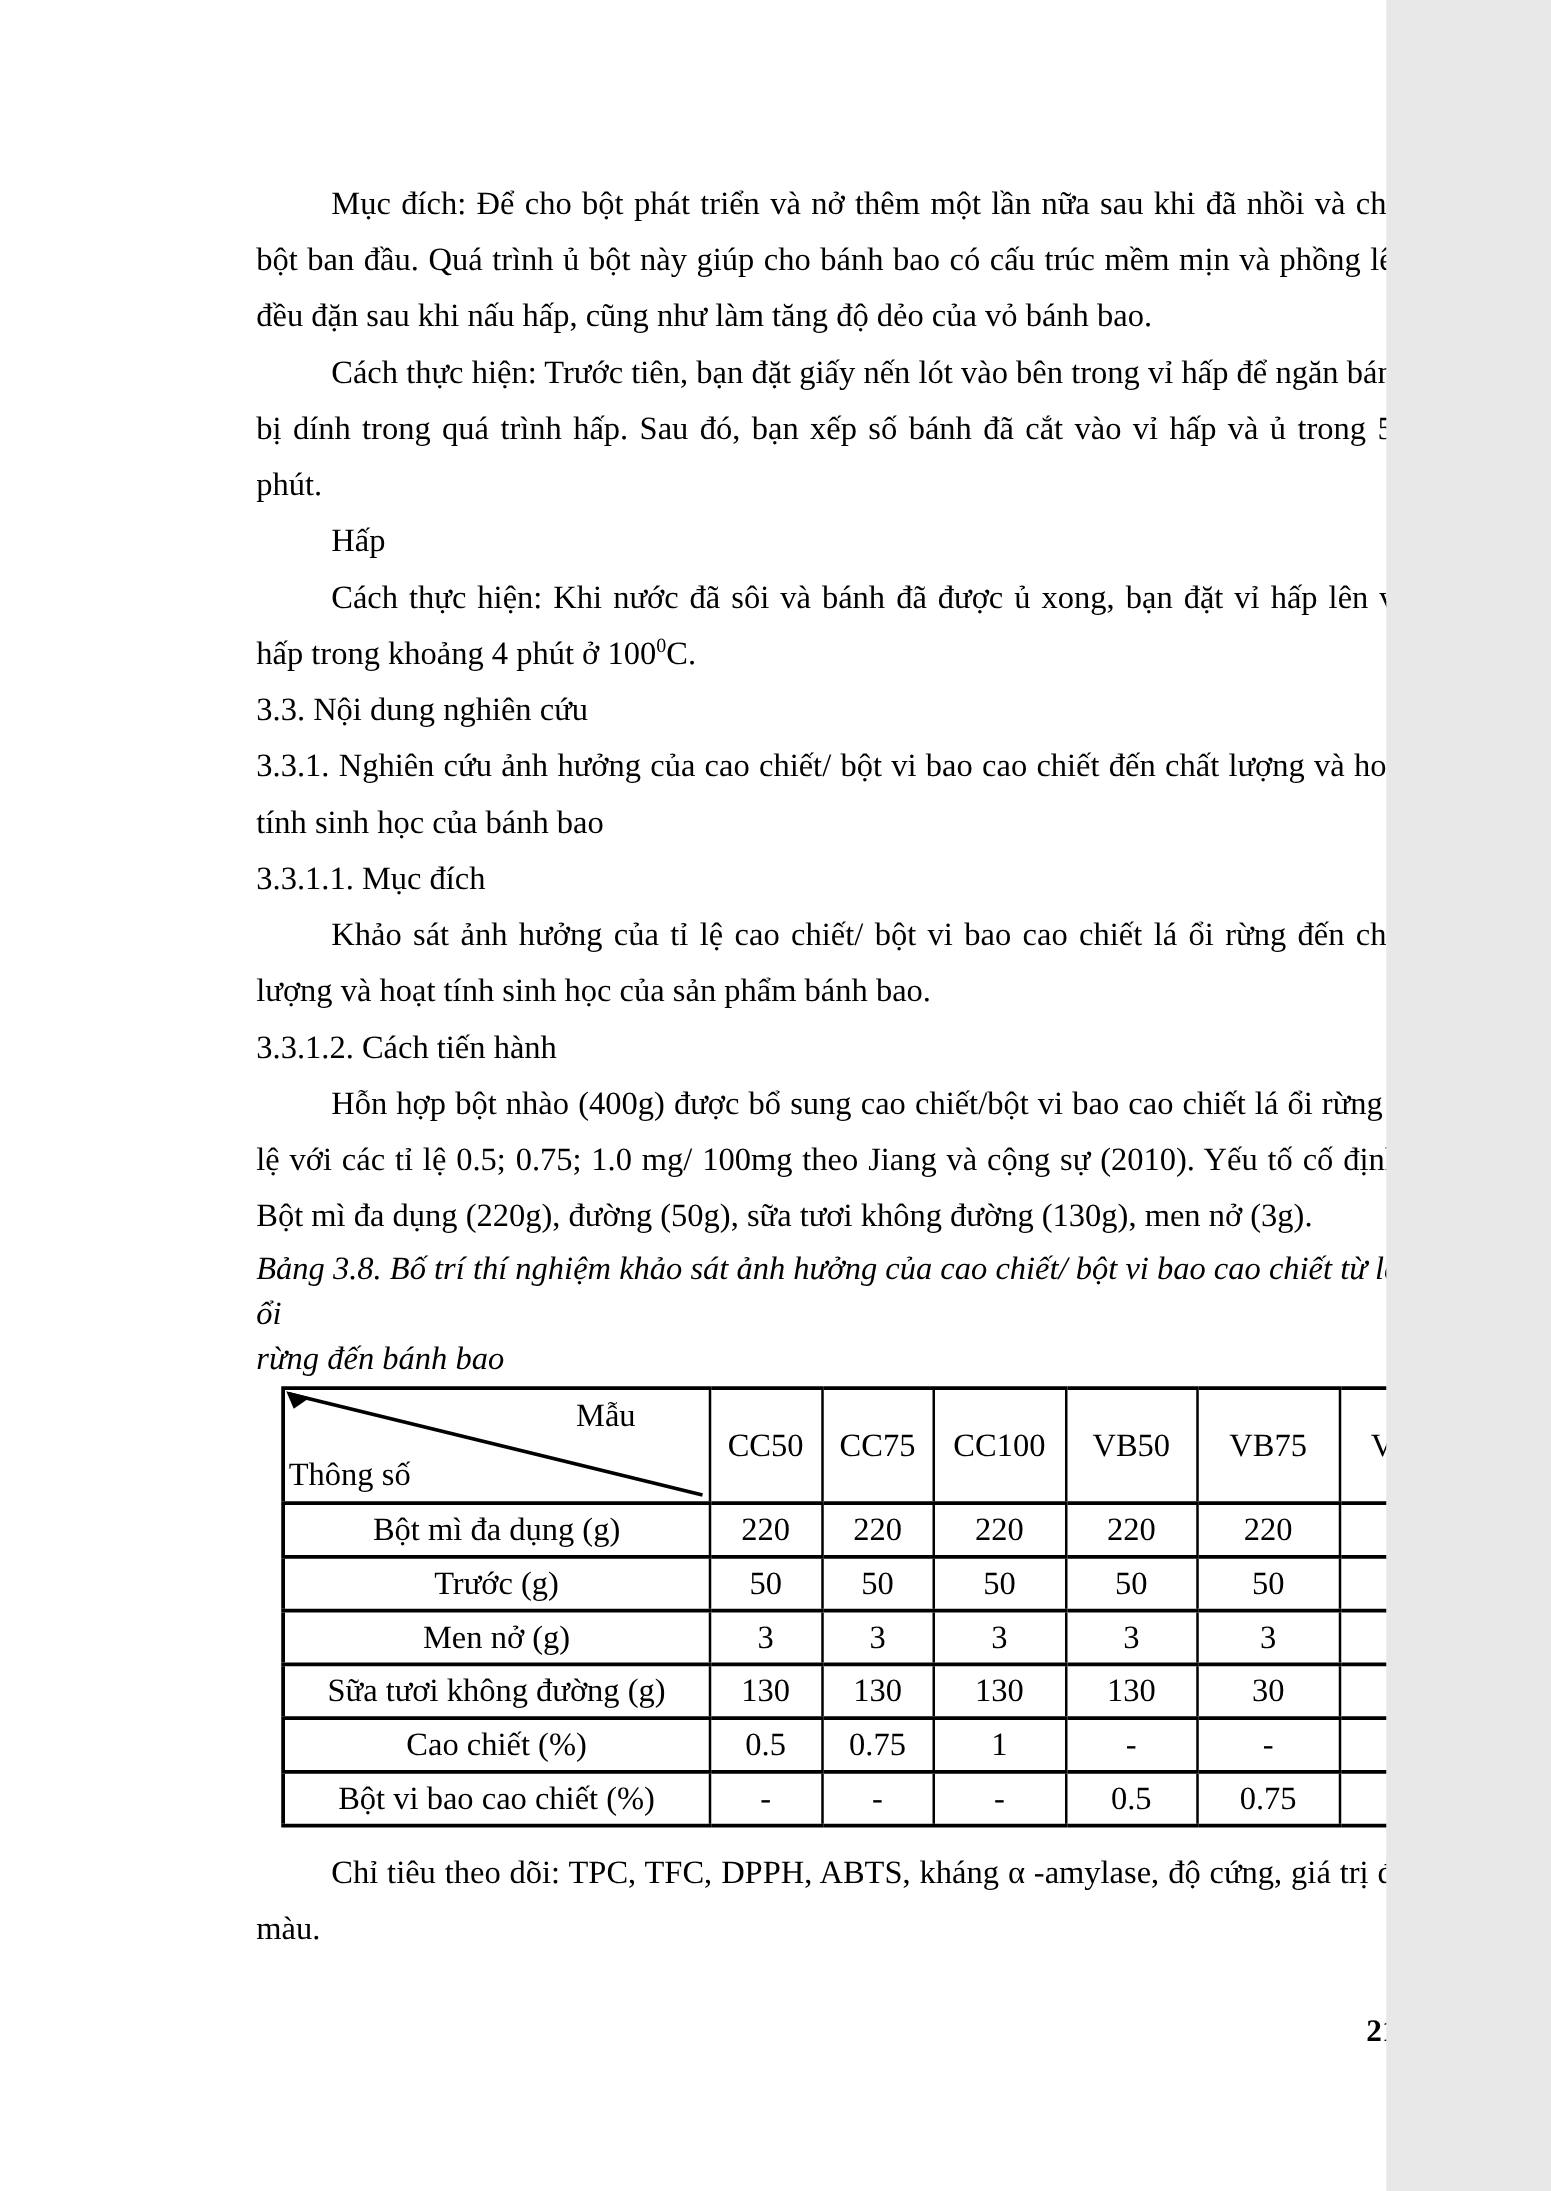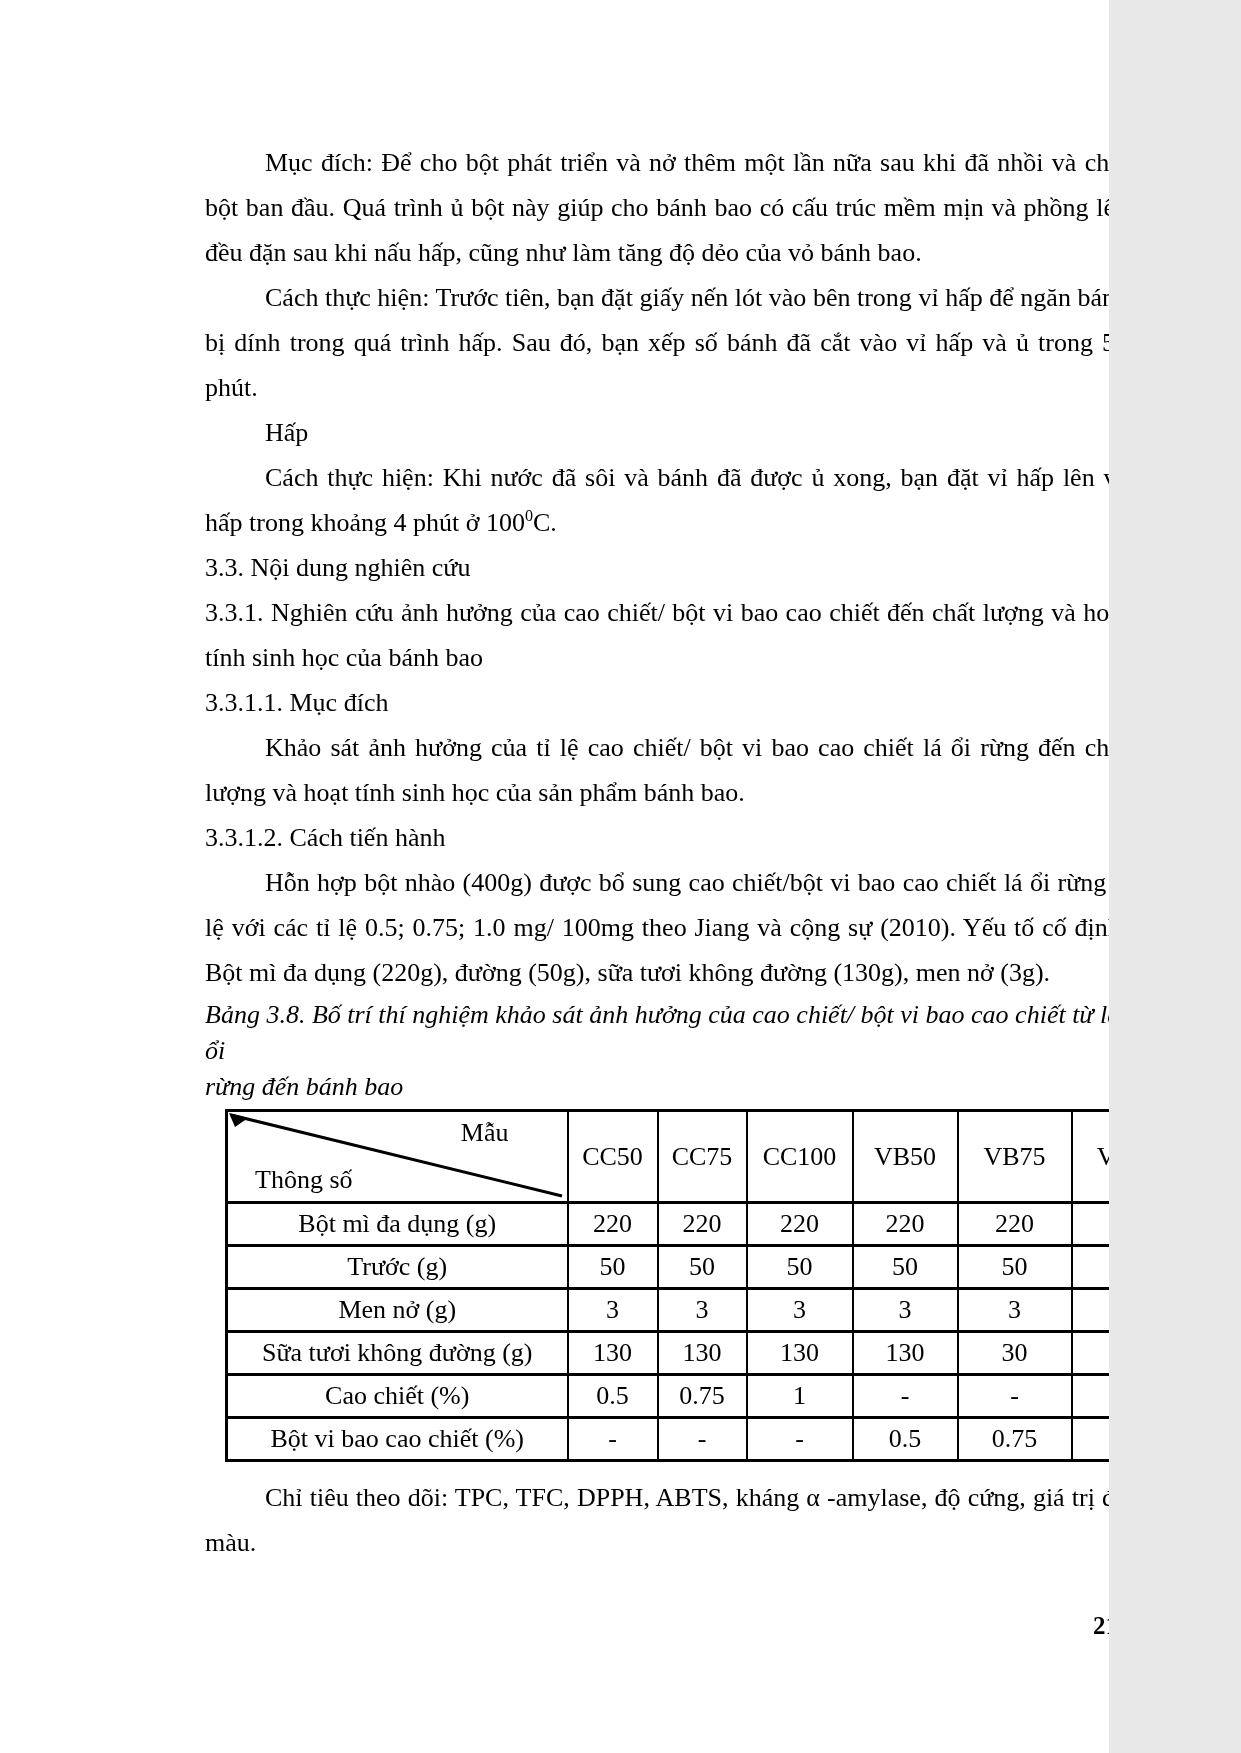--- a/index.html
+++ b/index.html
@@ -66,21 +66,21 @@
   }
   tr.header-row { height: 92px; }
   tr.data-row { height: 43px; }
   td.corner-cell { position: relative; }
   .corner-svg { position: absolute; left: 0; top: 0; }
   .corner-top {
     position: absolute; top: 6px; right: 58px;
     font-size: 26px; line-height: 30px;
   }
   .corner-bottom {
-    position: absolute; bottom: 6px; left: 27px;
+    position: absolute; bottom: 6px; left: 3px;
     font-size: 26px; line-height: 30px;
   }
   .after-table { margin-top: 13px; }
   .page-number {
     position: absolute;
     left: 195px;
     top: 1612px;
     width: 923px;
     text-align: right;
     font-size: 25px;

